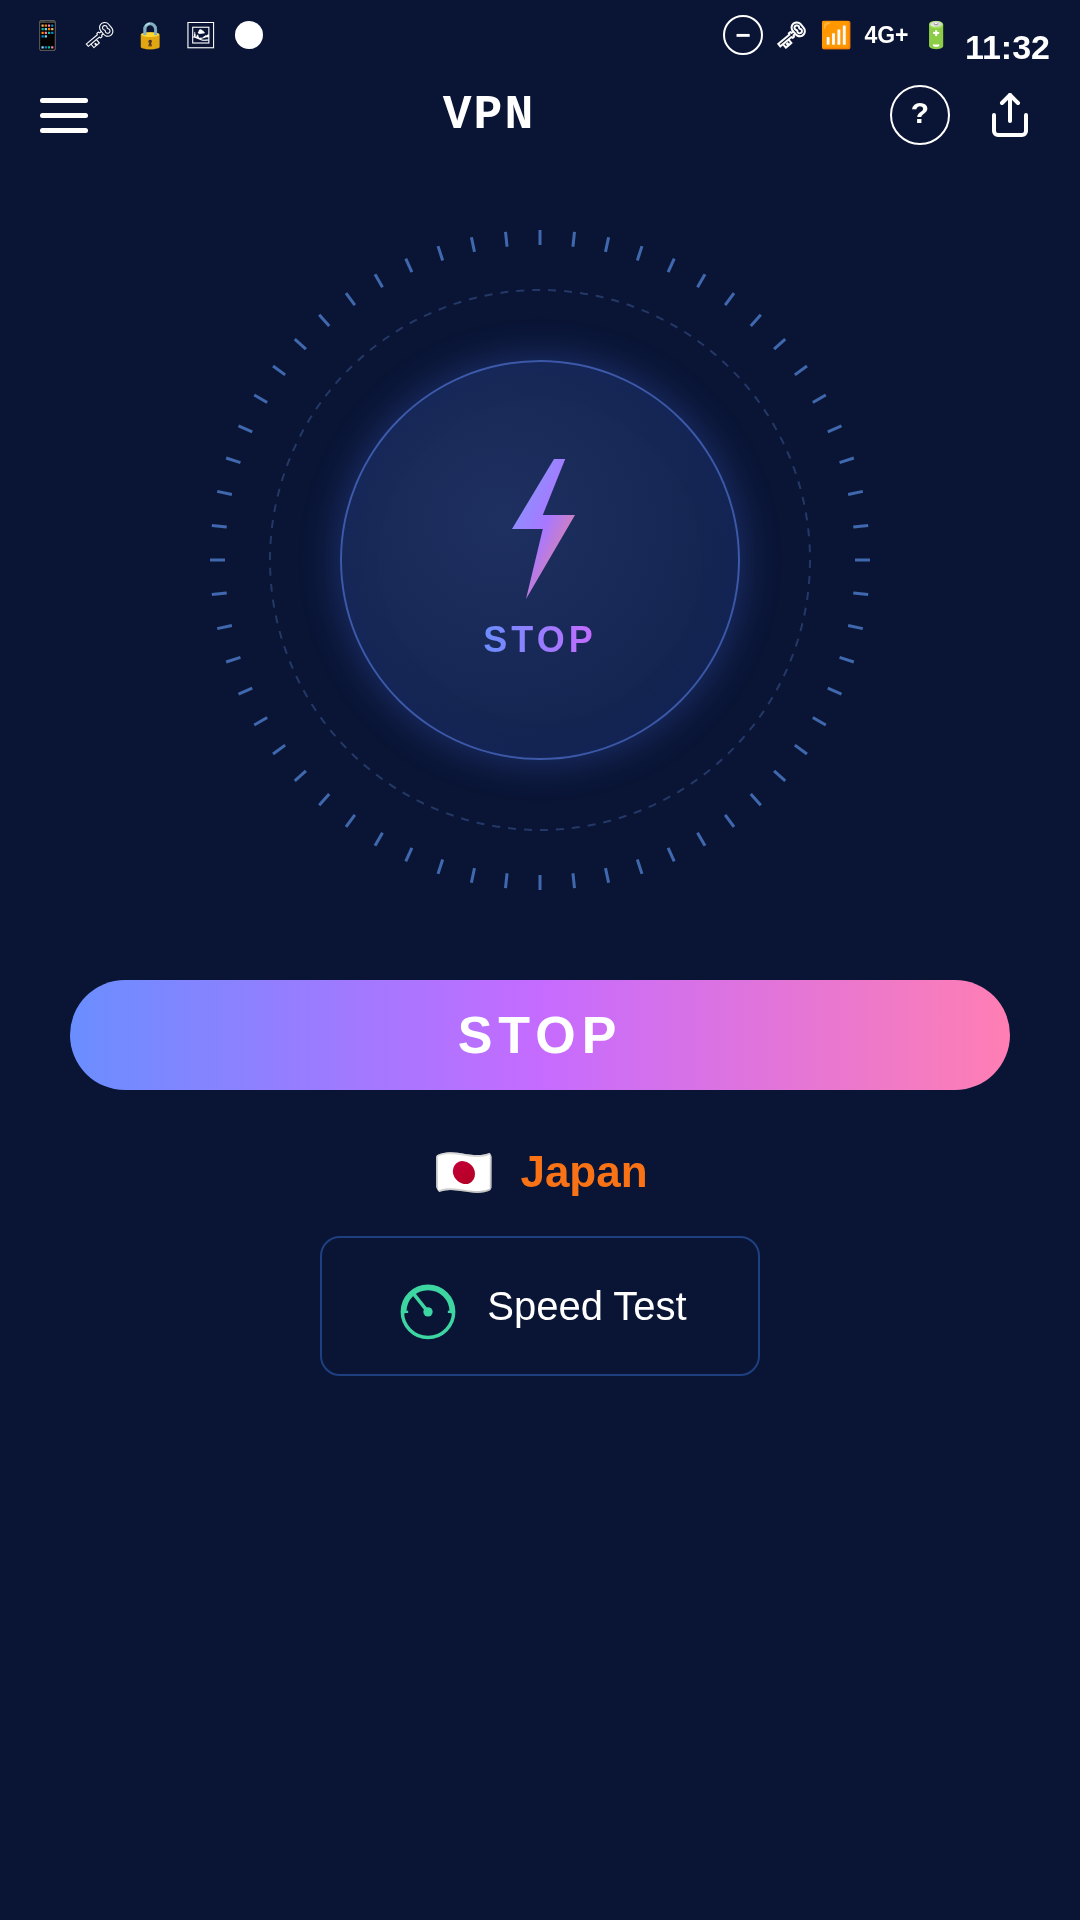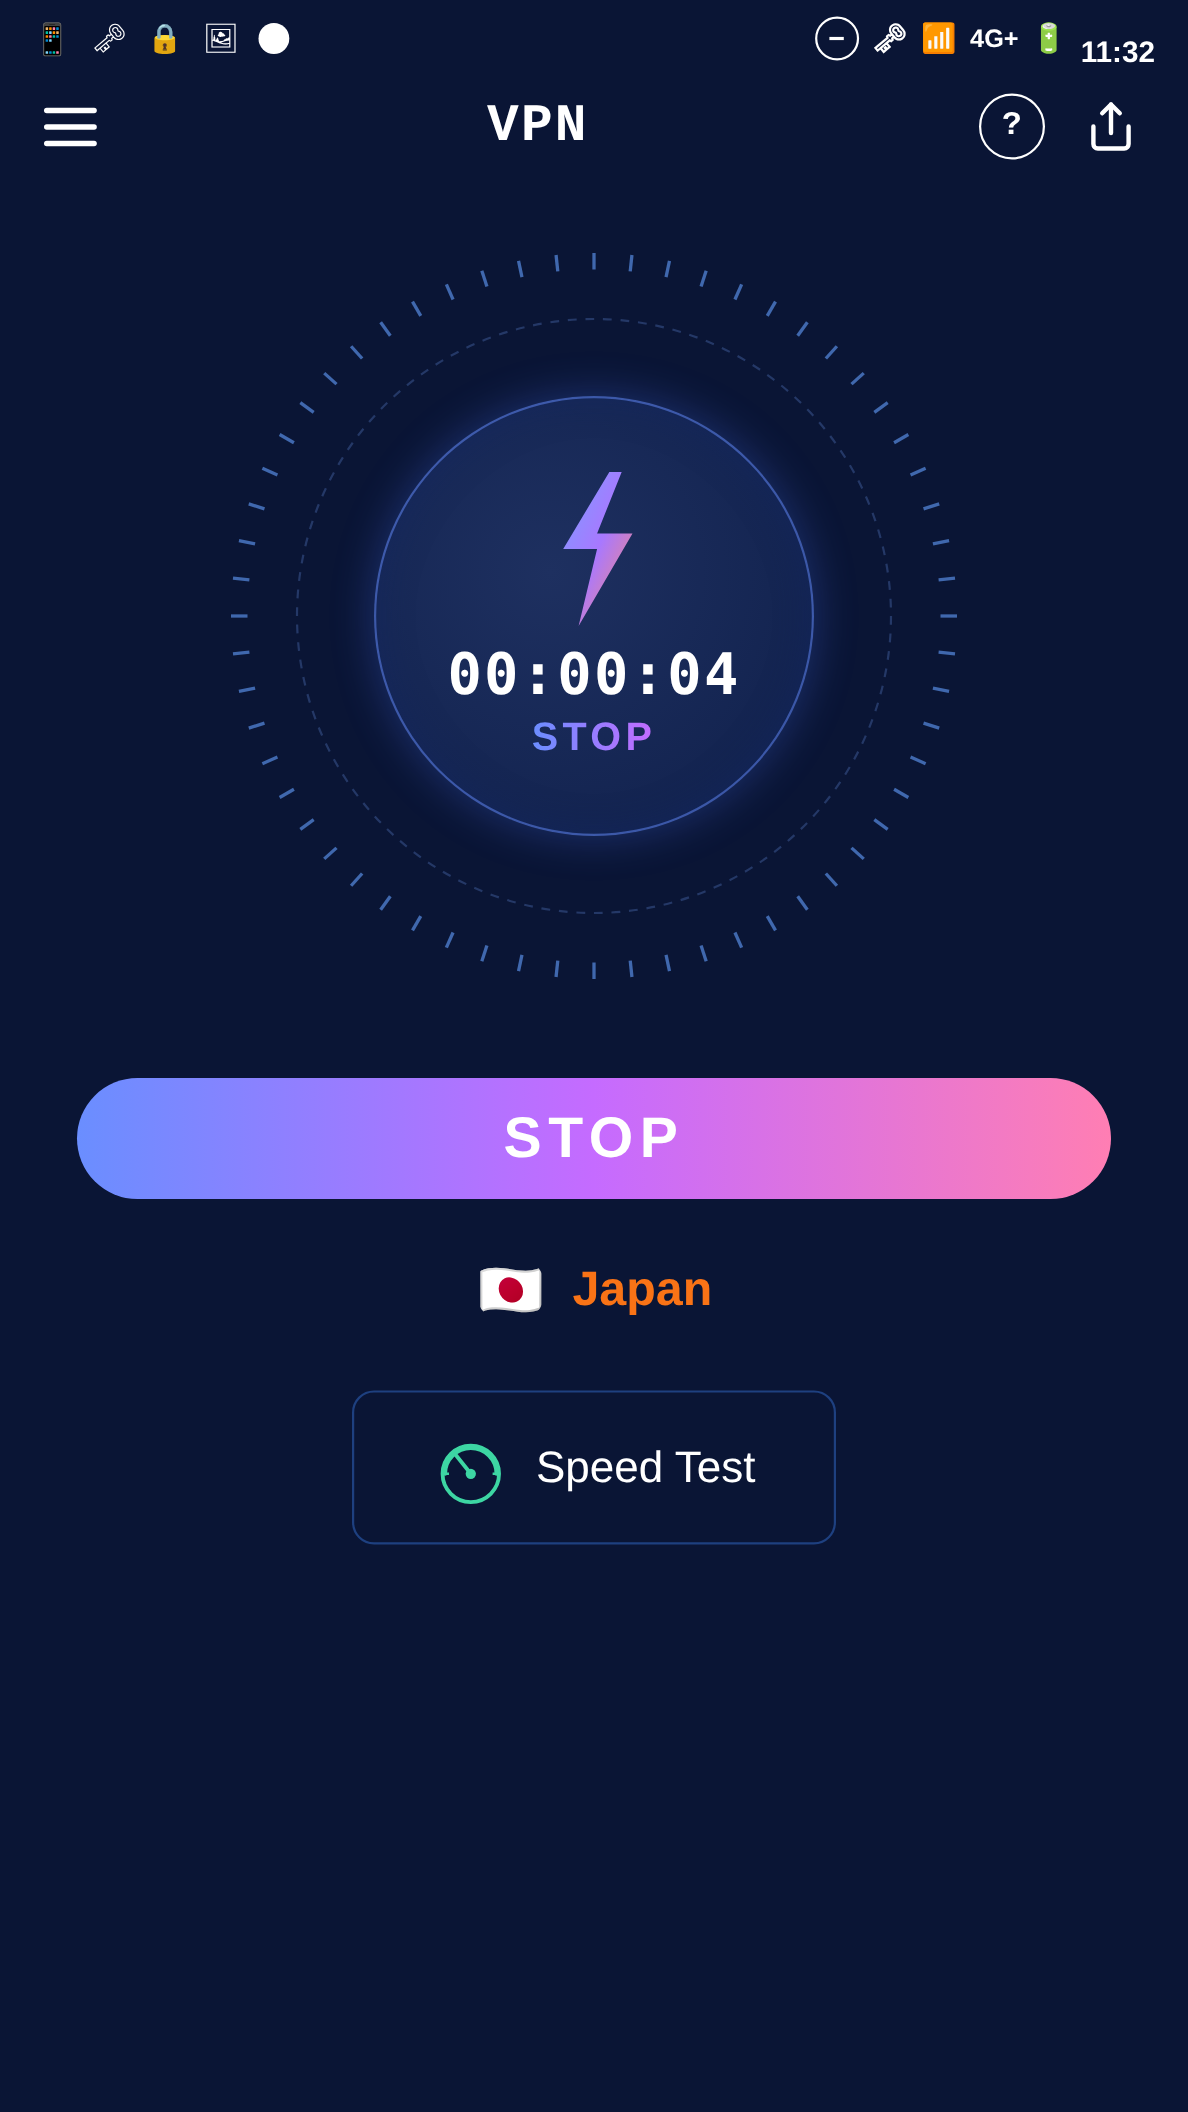--- a/index.html
+++ b/index.html
@@ -197,21 +197,21 @@
 
     .country-name {
       font-size: 44px;
       color: #f97316;
       font-weight: 700;
     }
 
     
     .bottom-buttons {
       display: flex;
-      margin-top: 60px;
+      margin-top: 32px;
       justify-content: space-between;
     }
 
     .bottom-btn {
       width: 440px;
       height: 140px;
       border: 2px solid #1e4080;
       border-radius: 20px;
       background: transparent;
       display: flex;
@@ -243,21 +243,21 @@
     <span class="status-icon" style="font-size:26px;">🔒</span>
     <span class="status-icon" style="font-size:26px;">🖼</span>
     <span class="status-icon" style="width:28px;height:28px;border-radius:50%;background:#fff;display:inline-block;"></span>
   </div>
   <div class="status-bar-right">
     <span style="font-size:30px;border:2.5px solid #fff;border-radius:50%;width:40px;height:40px;display:flex;align-items:center;justify-content:center;font-size:26px;">−</span>
     <span style="font-size:26px;">🗝</span>
     <span style="font-size:26px;">📶</span>
     <span style="font-size:23px;">4G+</span>
     <span style="font-size:26px;">🔋</span>
-    <span style="font-size:27px;font-weight:bold;margin-top:25px;">11:32</span>
+    <span style="font-size:34px;font-weight:bold;margin-top:25px;">11:32</span>
   </div>
 </div>
 
 <div class="header">
   <div class="hamburger">
     <span></span>
     <span></span>
     <span></span>
   </div>
   <div class="header-title">VPN</div>
@@ -352,21 +352,20 @@
       <svg class="lightning-icon" viewBox="0 0 80 100">
         <defs>
           <linearGradient id="boltGrad" x1="0%" y1="0%" x2="100%" y2="100%">
             <stop offset="0%" style="stop-color:#7b9eff"></stop>
             <stop offset="50%" style="stop-color:#a878ff"></stop>
             <stop offset="100%" style="stop-color:#ff8a70"></stop>
           </linearGradient>
         </defs>
         <polygon points="50,0 20,50 42,50 30,100 65,40 42,40 58,0" fill="url(#boltGrad)"></polygon>
       </svg>
-      <div class="timer-text">00:00:04</div>
       <div class="stop-label-circle">STOP</div>
     </div>
   </div>
 
   <button class="stop-button">STOP</button>
 
   <div class="country-indicator">
     <div class="flag-circle">🇯🇵</div>
     <span class="country-name">Japan</span>
   </div>

